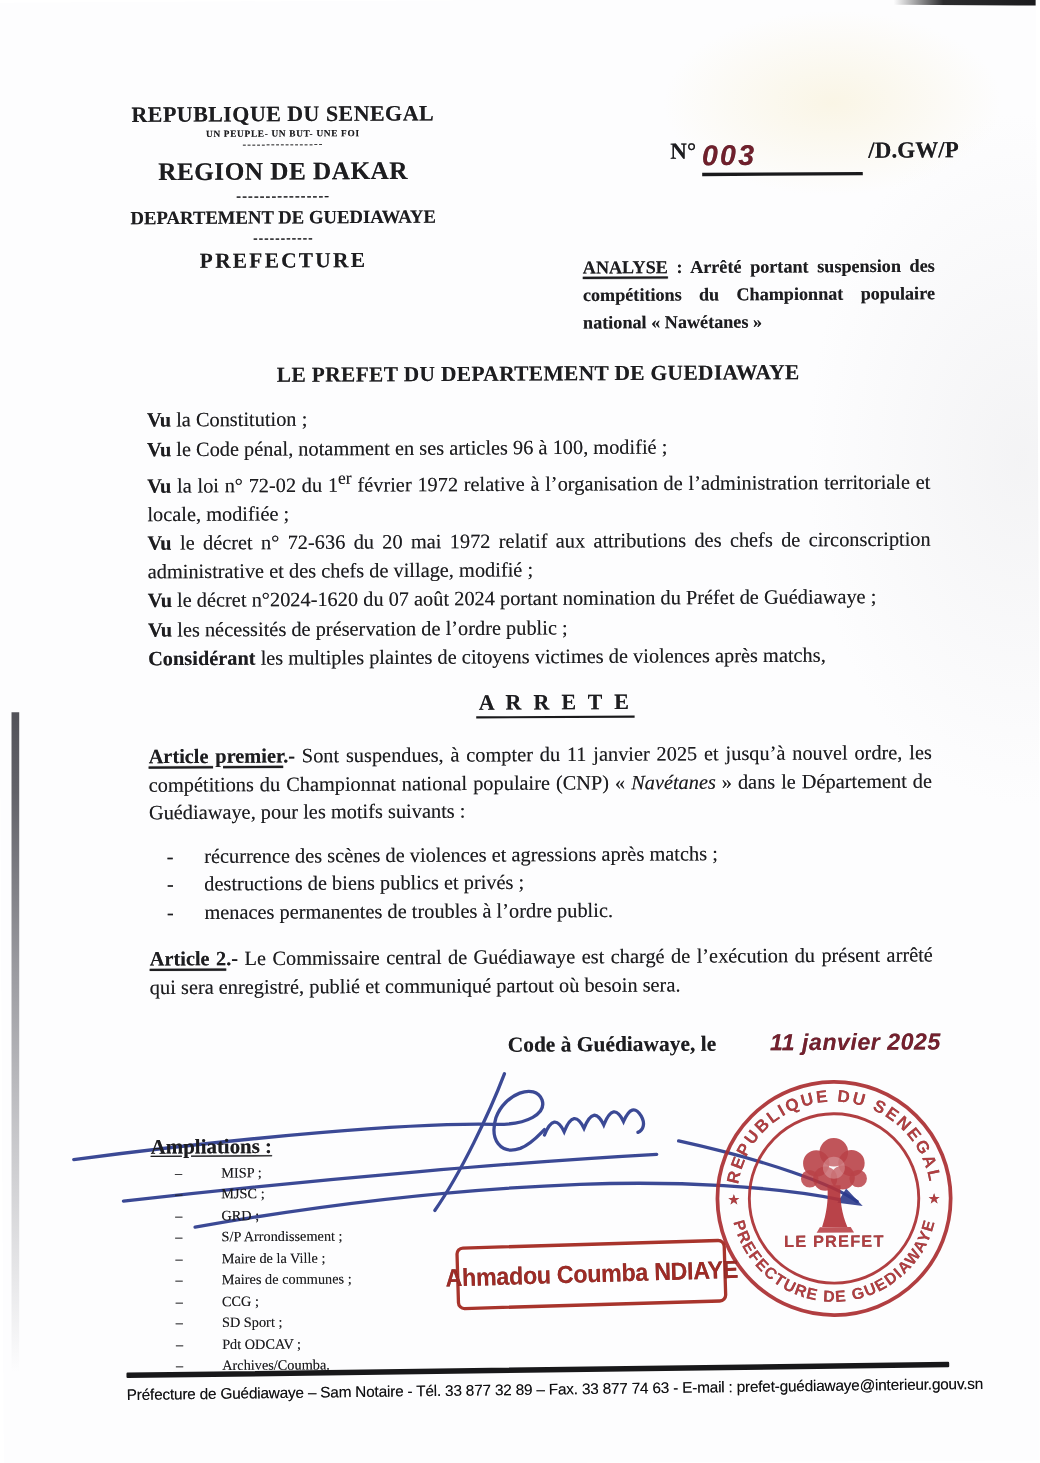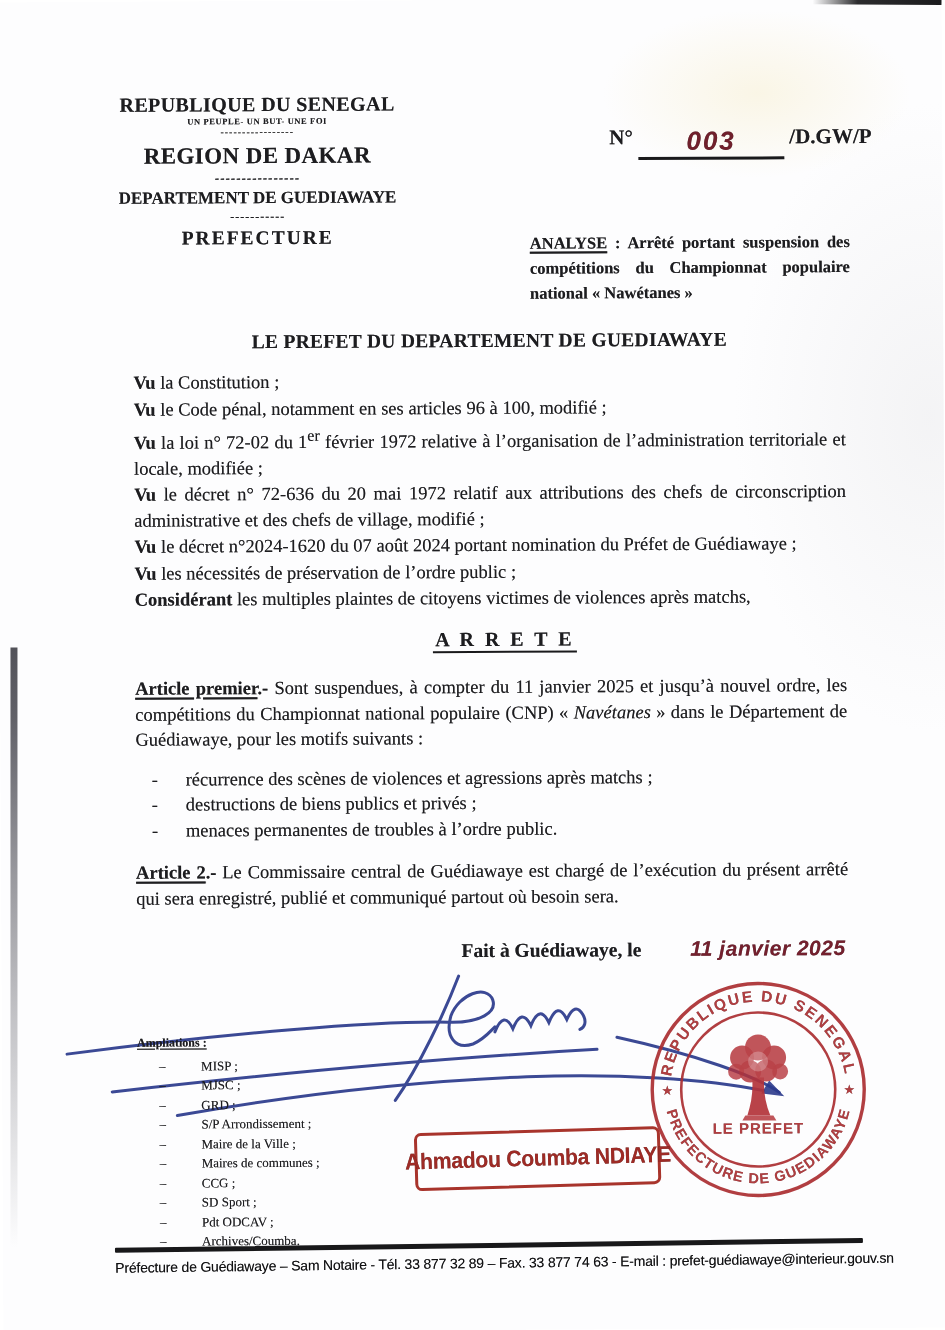--- a/index.html
+++ b/index.html
@@ -15,21 +15,21 @@
   .hdr .country{font-size:20px;letter-spacing:.4px;}
   .hdr .motto{font-size:8.5px;letter-spacing:.6px;margin-top:1px;}
   .hdr .sep{font-size:10px;letter-spacing:1px;line-height:9px;color:#222;}
   .hdr .region{font-size:23px;margin-top:7px;letter-spacing:.4px;}
   .hdr .sep2{font-size:13px;letter-spacing:1px;line-height:12px;margin-top:3px;}
   .hdr .dept{font-size:17px;margin-top:4px;}
   .hdr .sep3{font-size:12px;letter-spacing:1px;line-height:11px;margin-top:3px;}
   .hdr .pref{font-size:19.5px;margin-top:5px;letter-spacing:2px;}
   
   .ref{position:absolute;left:612px;top:126px;font-weight:bold;font-size:21px;white-space:nowrap;}
-  .ref .slot{display:inline-block;width:146px;border-bottom:3px solid #1a1a1c;text-align:center;vertical-align:-6px;
+  .ref .slot{display:inline-block;width:146px;border-bottom:3px solid #1a1a1c;vertical-align:-6px;
     font-family:"Liberation Sans", sans-serif;font-style:italic;font-size:26px;color:#70202c;letter-spacing:2px;}
   
   .analyse{position:absolute;left:532px;top:231px;width:320px;font-weight:bold;font-size:16.5px;line-height:25px;text-align:justify;}
   .analyse .lbl{text-decoration:underline;text-underline-offset:3px;text-decoration-thickness:2px;}
   
   .doc-title{position:absolute;left:135px;top:330px;width:712px;text-align:center;font-weight:bold;font-size:19.5px;letter-spacing:.3px;}
   
   .main{position:absolute;left:135px;top:368px;width:712px;font-size:18.5px;line-height:25.5px;text-align:justify;}
   .main p{margin:1px 0;}
   b.lead{font-weight:bold;font-family:Liberation Serif, serif;}
@@ -47,21 +47,21 @@
   .dateline .date{font-family:"Liberation Sans", sans-serif;font-style:italic;font-size:21px;color:#74202e;letter-spacing:.5px;margin-left:44px;}
   
   .sig{position:absolute;left:55px;top:972px;width:770px;height:180px;}
   .stamp{position:absolute;left:640px;top:975px;width:232px;height:232px;}
   .name-stamp{position:absolute;left:412px;top:1130px;width:240px;height:52px;border:3.2px solid #a8342c;border-radius:7px;
     display:flex;align-items:center;justify-content:center;transform:rotate(-1.4deg);background:rgba(255,255,255,.6);}
   .name-stamp span{font-family:"Liberation Sans", sans-serif;font-weight:bold;font-size:22.5px;color:#9e2b26;
     transform:scaleX(.94);white-space:nowrap;letter-spacing:-.3px;}
   
   .ampl{position:absolute;left:135px;top:1032px;font-size:13px;line-height:19.5px;}
-  .ampl .lbl{font-weight:bold;font-size:12px;text-decoration:underline;text-underline-offset:2px;}
+  .ampl .lbl{font-weight:bold;font-size:19px;text-decoration:underline;text-underline-offset:2px;}
   .ampl ul{list-style:none;margin:3px 0 0 0;padding:0 0 0 22px;}
   .ampl li{display:flex;}
   .ampl .dash{width:42px;flex:0 0 42px;}
   
   .footer{position:absolute;left:112px;top:1243px;width:748px;transform:rotate(-0.45deg);}
   .footer-rule{height:4.5px;background:#18181a;border-radius:1px;}
   .footer-text{margin-top:7px;font-family:"Liberation Sans", sans-serif;font-size:14px;letter-spacing:-.2px;color:#101012;white-space:nowrap;}
   
   .edge-top-right{position:absolute;top:0;left:816px;width:129px;height:6px;
     background:linear-gradient(90deg, rgba(40,40,40,0), #2c2c2e 35%, #1b1b1d);transform:rotate(.7deg);transform-origin:left top;}
@@ -126,21 +126,21 @@
           <span>menaces permanentes de troubles à l’ordre public.</span>
         </li>
     </ul>
 
     <p class="art2">
       <span class="artlbl">Article 2</span><span class="artsep">.-</span><span> Le Commissaire central de Guédiawaye est chargé de l’exécution du présent arrêté qui sera enregistré, publié et communiqué partout où besoin sera.</span>
     </p>
   </div>
 
   <div class="dateline">
-    <span>Fait à Guédiawaye, le </span><span class="date">11 janvier 2025</span>
+    <span>Code à Guédiawaye, le </span><span class="date">11 janvier 2025</span>
   </div>
 
   <svg class="sig" viewBox="0 0 770 180" aria-hidden="true">
     <g stroke="#2b3a8c" stroke-width="3" fill="none" stroke-linecap="round" opacity="0.92">
       <path d="M 10,80 C 170,60 320,48 392,50 C 424,51 440,40 436,28 C 430,12 402,22 394,44 C 388,64 398,78 416,72 C 426,68 432,61 438,55"></path>
       <path d="M 438,60 q 9,-22 18,-3 q 9,-22 18,-3 q 9,-22 18,-3 q 9,-22 18,-3 q 8,-18 16,-5 c 4,7 2,13 -3,15"></path>
       <path d="M 402,4 C 388,40 362,94 338,128"></path>
       <path d="M 55,118 C 240,98 420,84 540,78"></path>
       <path d="M 120,142 C 260,118 380,108 470,105 C 560,102 650,108 706,120"></path>
       <path d="M 560,66 C 640,84 700,106 722,122"></path>

